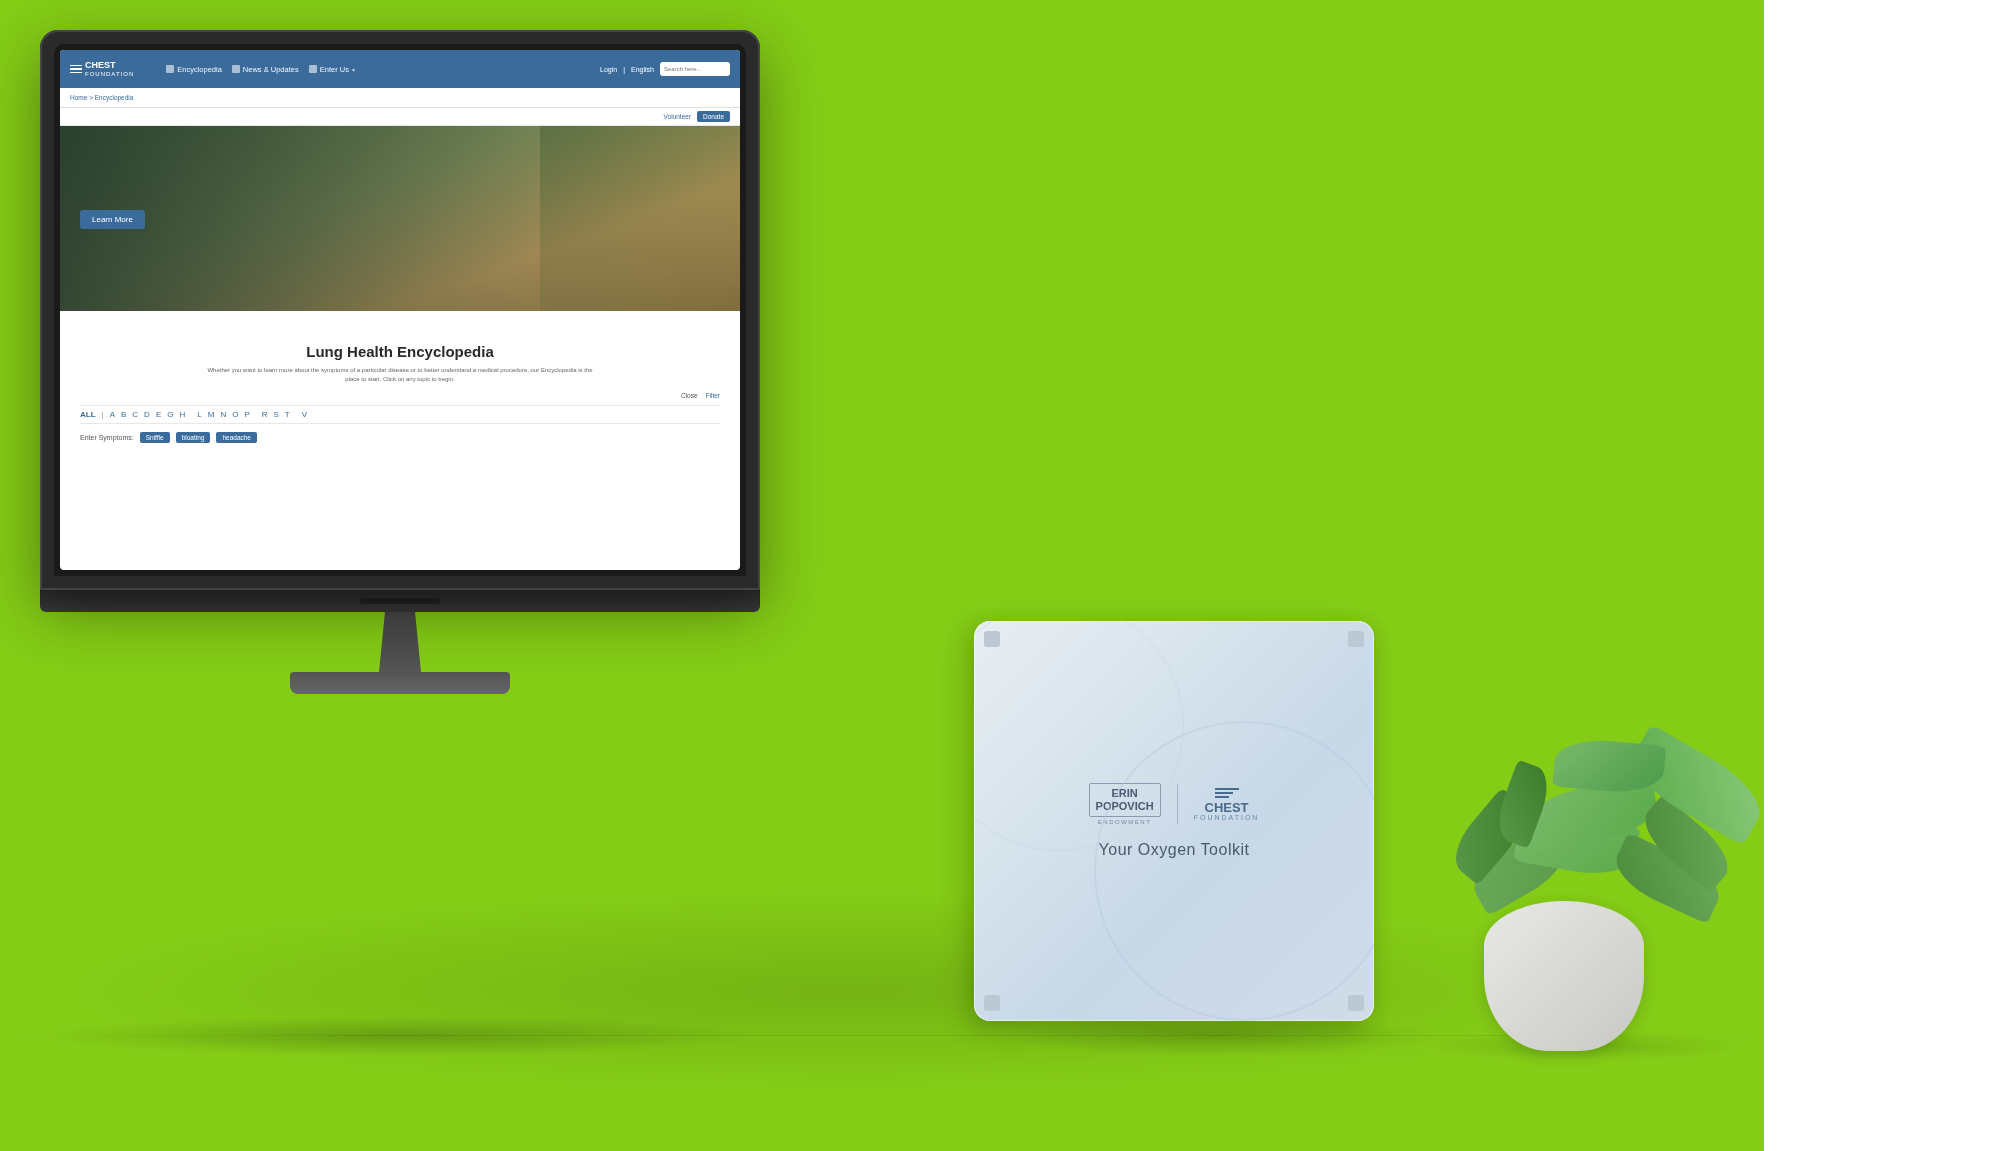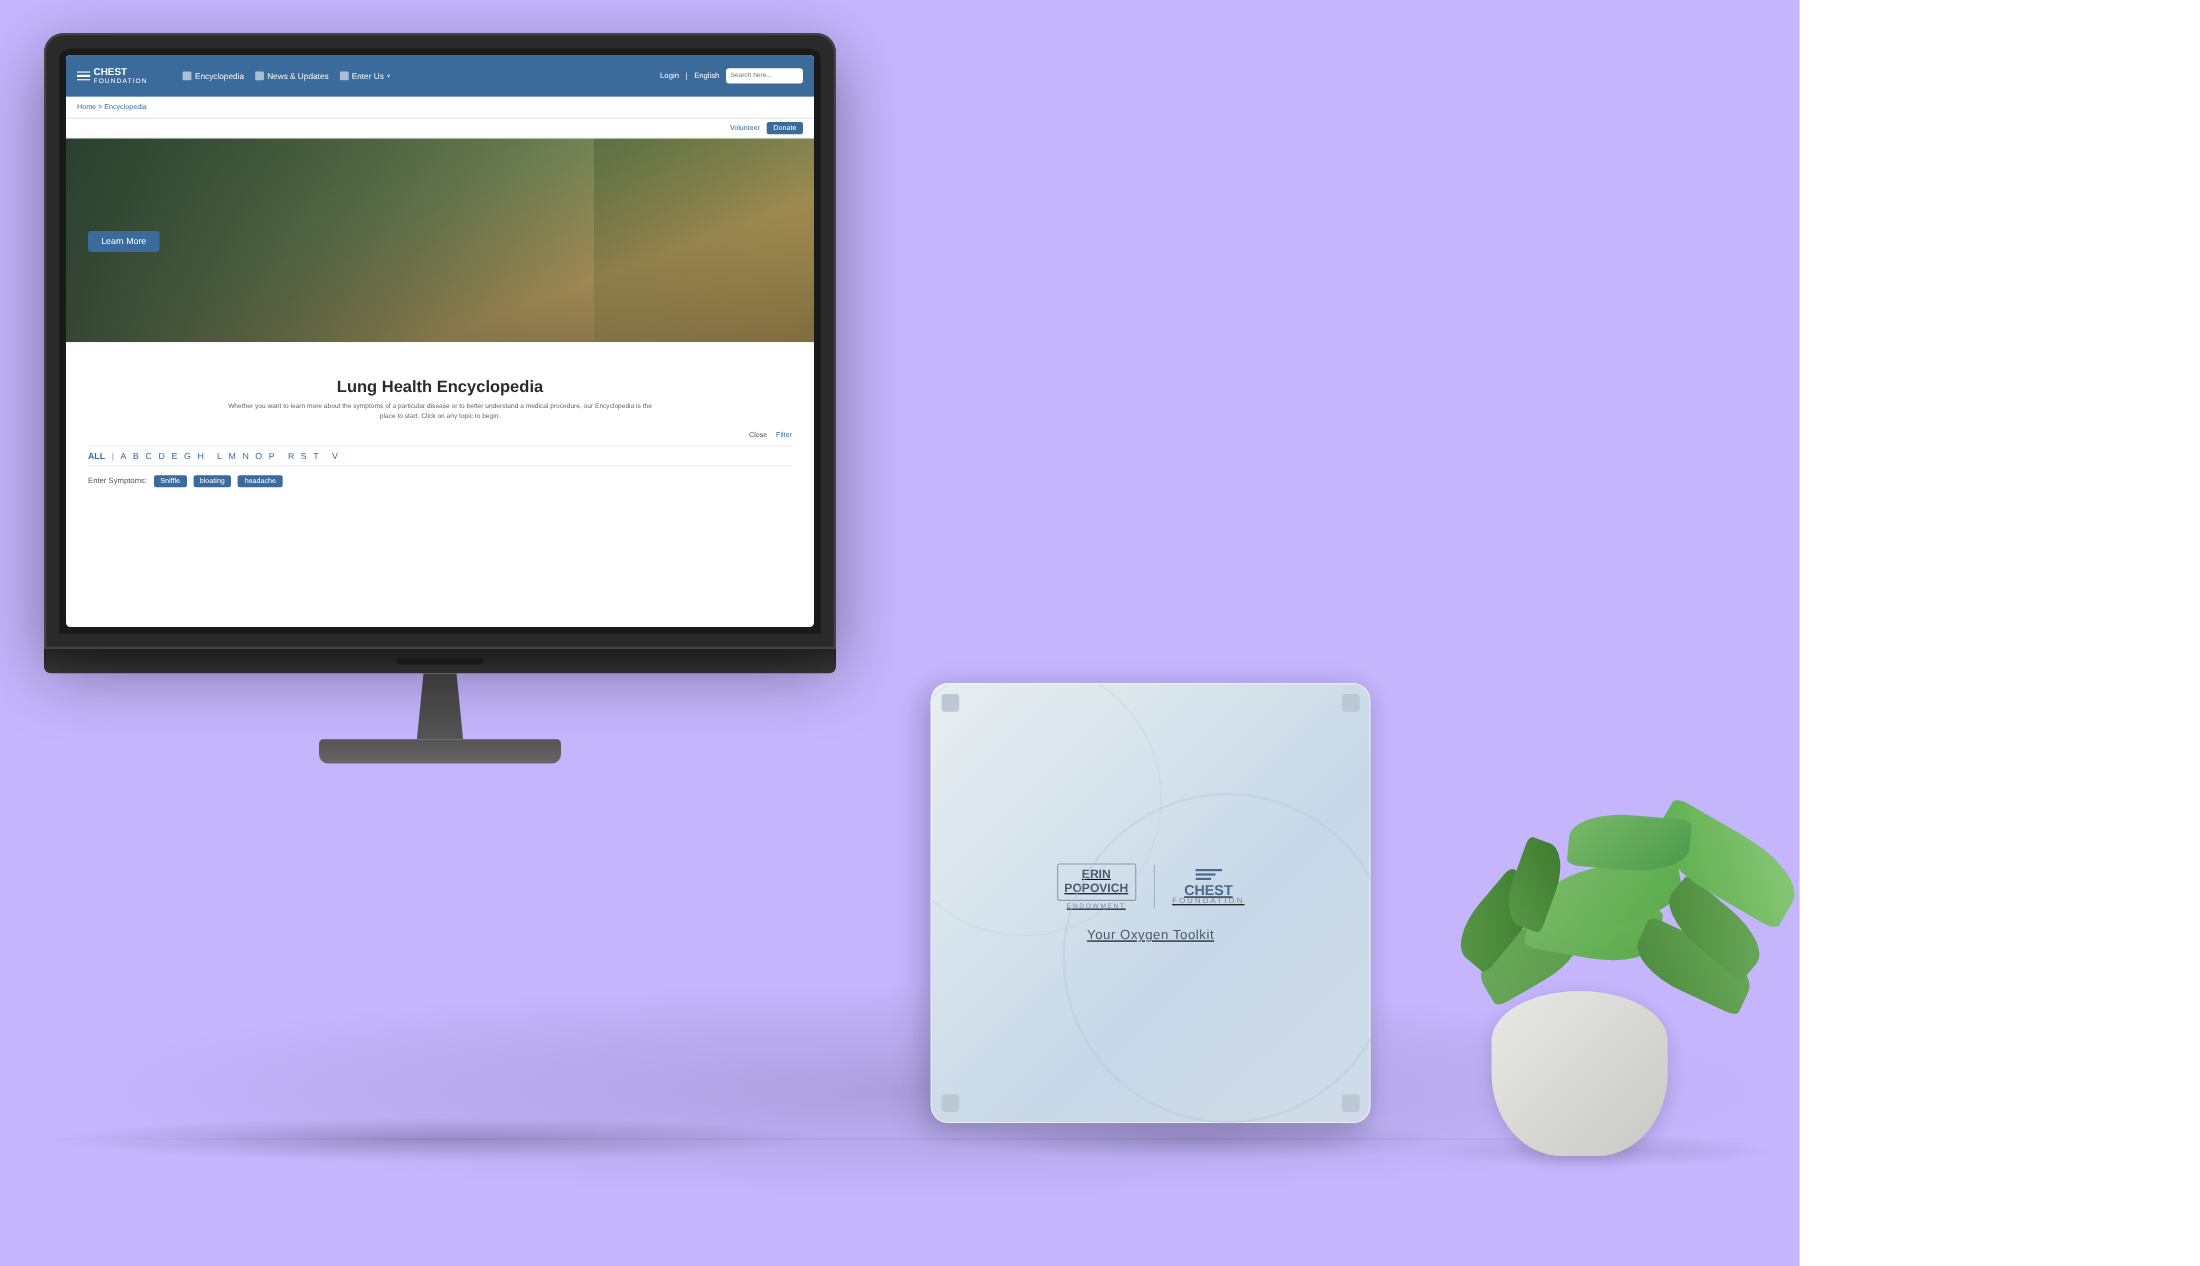--- a/index.html
+++ b/index.html
@@ -7,23 +7,23 @@
       width: 2000px;
       height: 1151px;
       background: #ffffff;
       font-family: Arial, sans-serif;
       overflow: hidden;
       position: relative;
     }
 
     .scene {
       position: relative;
-      width: 1636px;
+      width: 1764px;
       height: 1151px;
-      background: #c4b5fd;
+      background: #84cc16;
     }
 
     
     .scene::before {
       content: '';
       position: absolute;
       bottom: 60px;
       left: 50px;
       width: 1600px;
       height: 200px;
@@ -342,21 +342,20 @@
       border-radius: 4px 4px 8px 8px;
     }
 
     
     .toolkit-box {
       position: absolute;
       right: 370px;
       bottom: 110px;
       width: 420px;
       height: 420px;
-      text-decoration: underline;
     }
 
     .box-body {
       position: relative;
       width: 400px;
       height: 400px;
       background: linear-gradient(135deg, #e8eef2 0%, #d8e4ec 30%, #c8d8e8 60%, #d0dce8 100%);
       border-radius: 16px;
       box-shadow: 
         -8px 8px 30px rgba(0,0,0,0.15),
@@ -466,21 +465,21 @@
     }
 
     .chest-box-foundation {
       font-size: 7px;
       color: #6a8aa8;
       letter-spacing: 2px;
       text-transform: uppercase;
     }
 
     .box-title {
-      font-size: 12px;
+      font-size: 16px;
       color: #4a5a6a;
       font-weight: 500;
       letter-spacing: 0.5px;
     }
 
     
     .plant {
       position: absolute;
       right: 50px;
       bottom: 100px;

